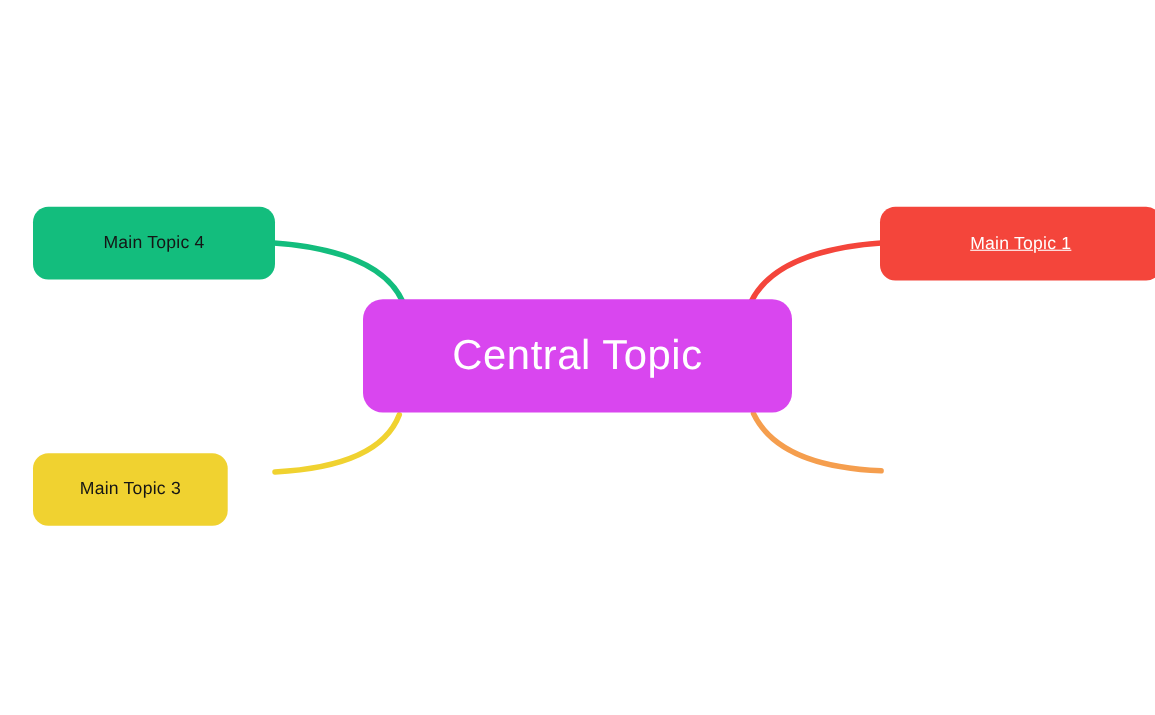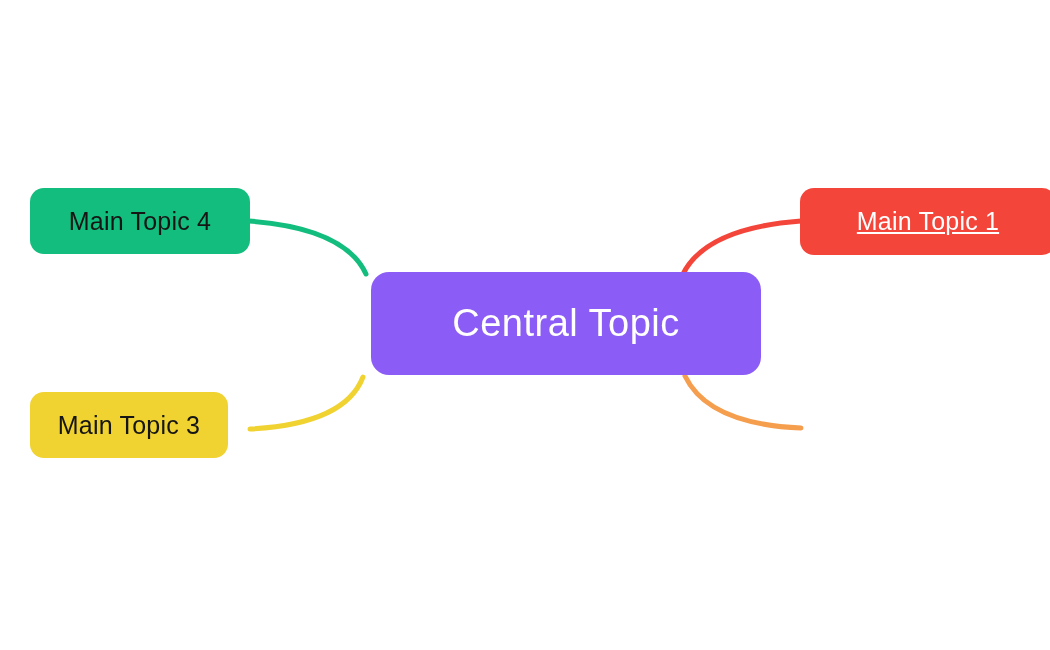--- a/index.html
+++ b/index.html
@@ -44,46 +44,46 @@
     height: 103px;
     border-radius: 18px;
     font-size: 38px;
     font-weight: 500;
     letter-spacing: 0.5px;
   }
   .node.topic {
     width: 220px;
     height: 66px;
     border-radius: 14px;
-    font-size: 25px;
+    font-size: 16px;
     font-weight: 500;
     letter-spacing: 0.2px;
   }
   .node.topic-1 { left: 800px; top: 188px; width: 256px; height: 67px; text-decoration: underline; }
   .node.topic-2 { left: 800px; top: 396px; width: 222px; }
-  .node.topic-3 { left: 30px;  top: 392px; width: 198px; }
+  .node.topic-3 { left: 30px;  top: 412px; width: 177px; }
   .node.topic-4 { left: 30px;  top: 188px; }
   .node .label {
     pointer-events: none;
     white-space: nowrap;
   }
 </style>
 </head>
 <body>
 
 <div class="canvas">
 
   <svg class="connector-layer" viewBox="0 0 1050 650" xmlns="http://www.w3.org/2000/svg">
     <path d="M 683 274 Q 706 228 801 221" stroke="#f4453b"></path>
     <path d="M 685 376 Q 708 424 801 428" stroke="#f59e4e"></path>
     <path d="M 250 429 Q 345 424 363 377" stroke="#f0d230"></path>
     <path d="M 249 221 Q 345 228 366 274" stroke="#13bd7d"></path>
   </svg>
 
-  <div class="node central" style="background-color: #8b5cf6; color: rgb(255, 255, 255); margin-left: 41px;">
+  <div class="node central" style="background-color: #d946ef; color: rgb(255, 255, 255);">
     <span class="label">Central Topic</span>
   </div>
 
   <div class="node topic topic-1" style="background-color: rgb(244, 69, 59); color: rgb(255, 255, 255);">
     <span class="label">Main Topic 1</span>
   </div>
 
 
   <div class="node topic topic-3" style="background-color: rgb(240, 210, 48); color: rgb(21, 21, 21);">
     <span class="label">Main Topic 3</span>

